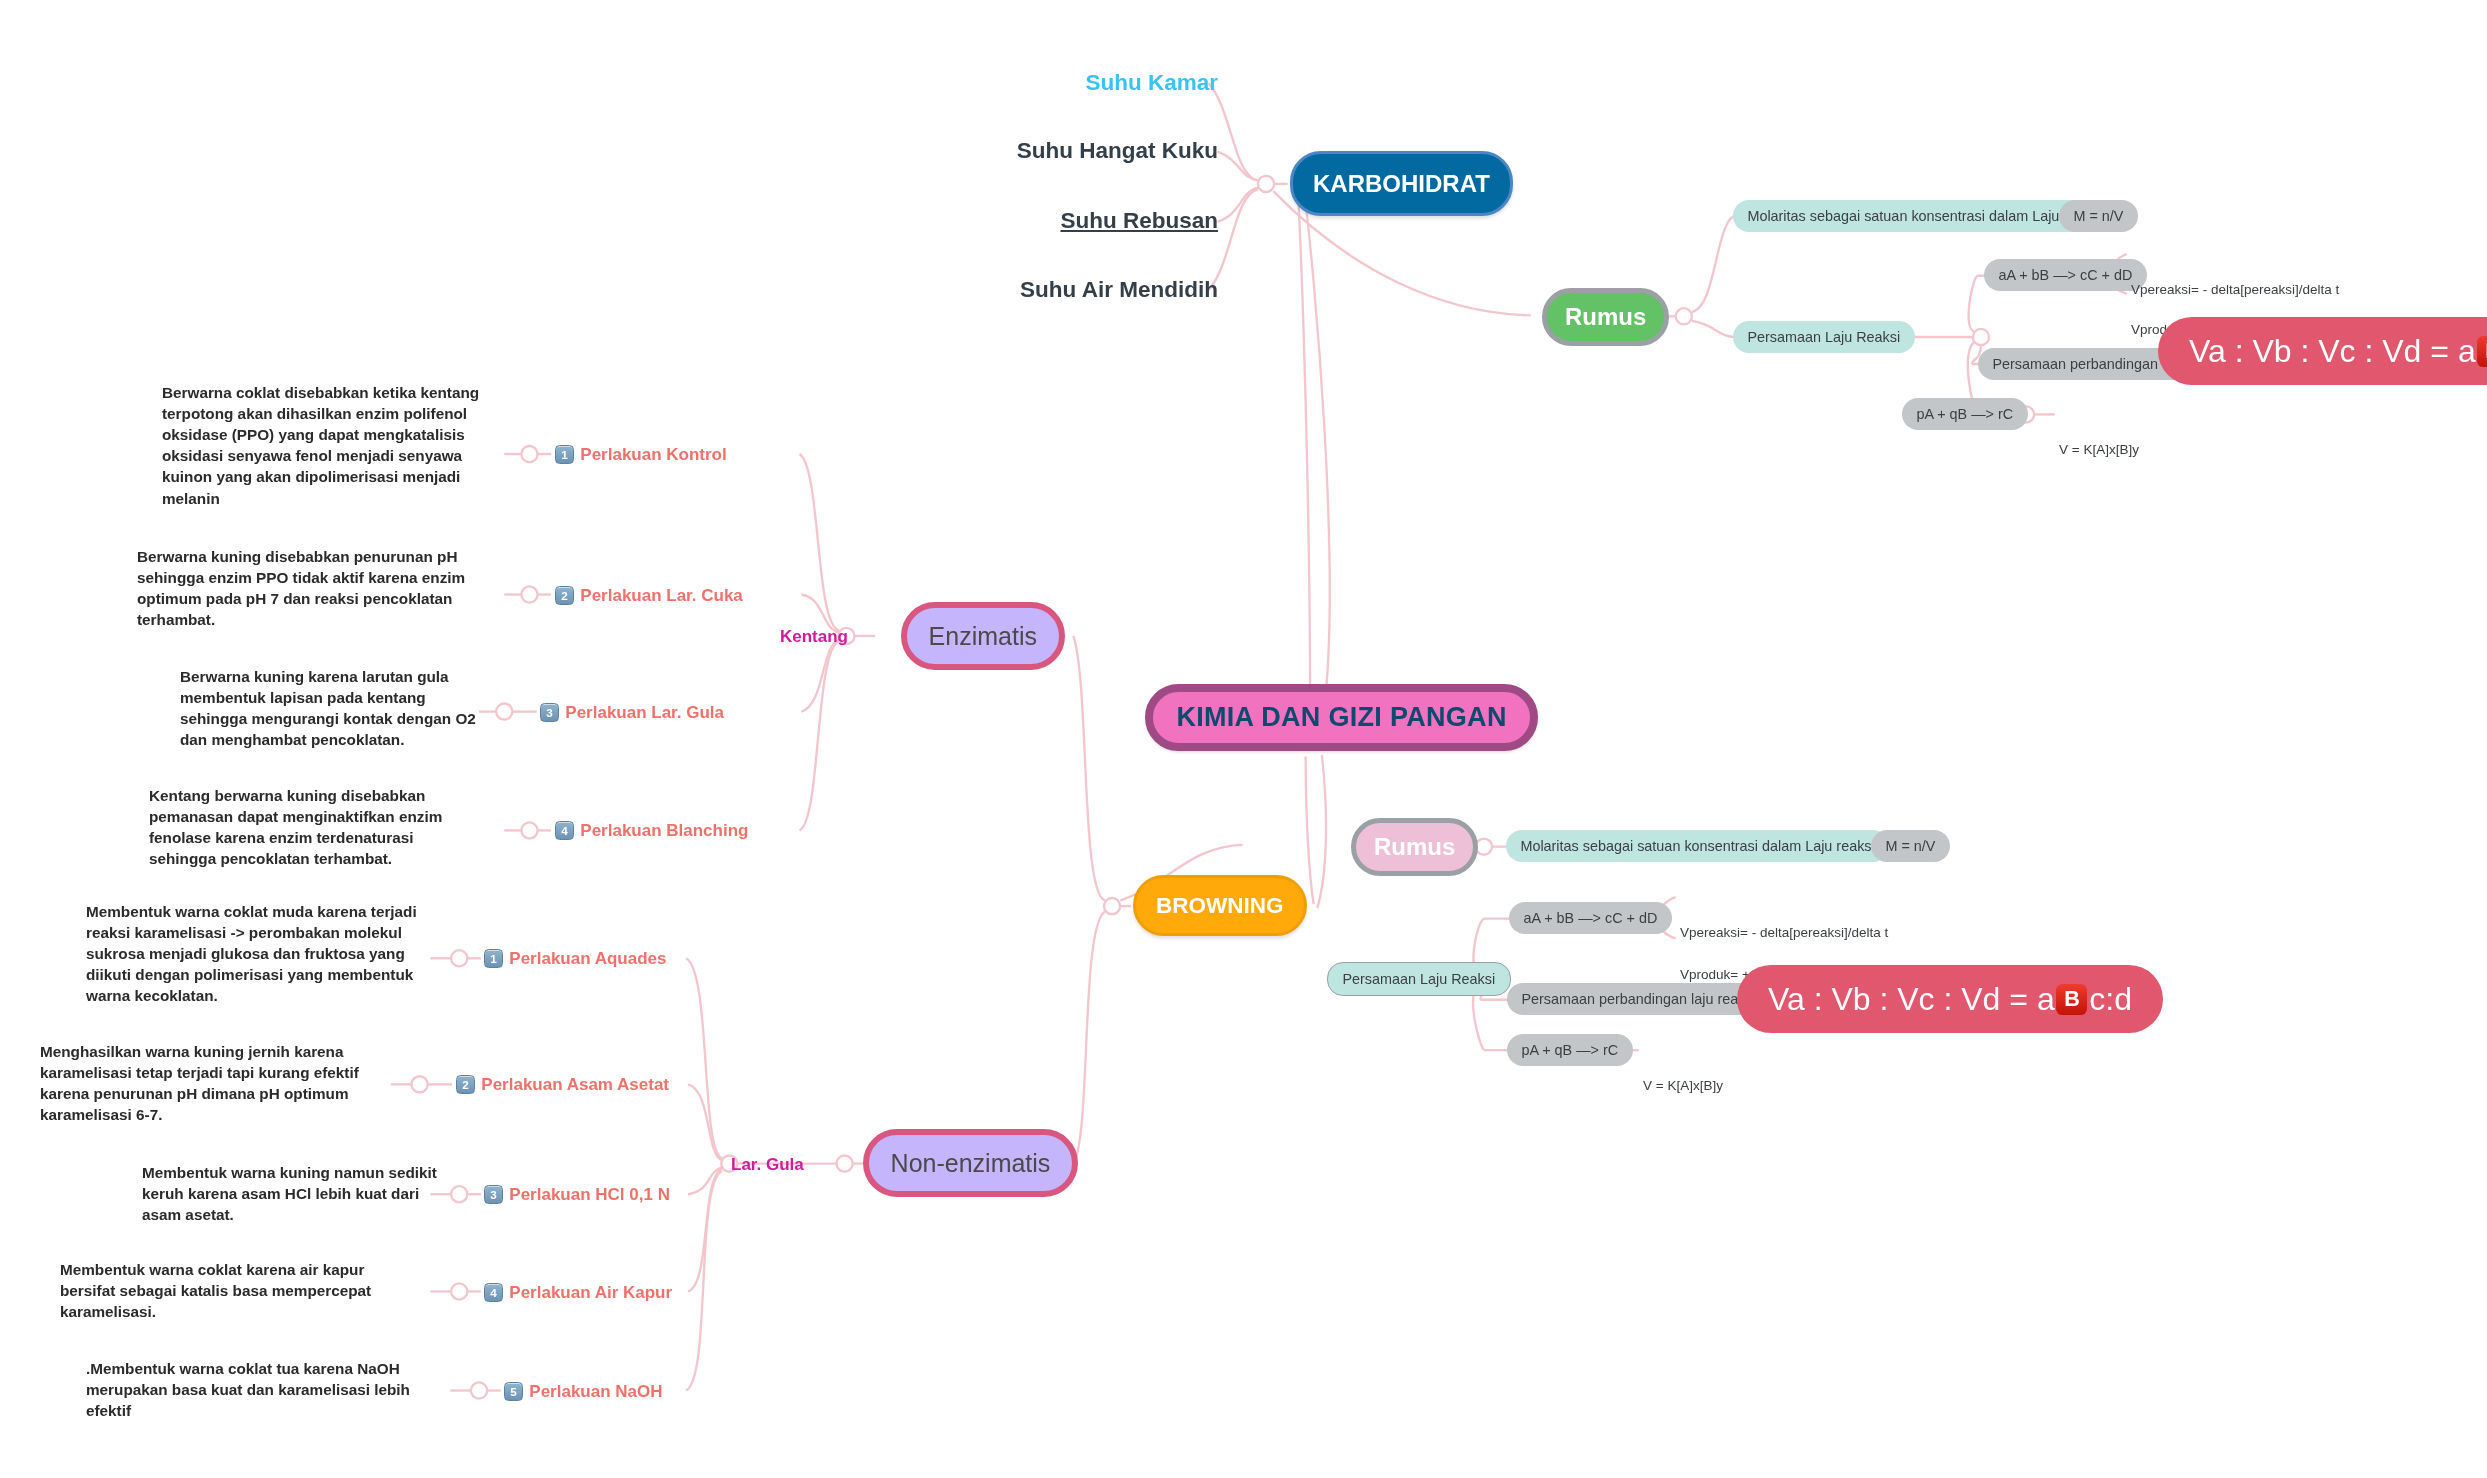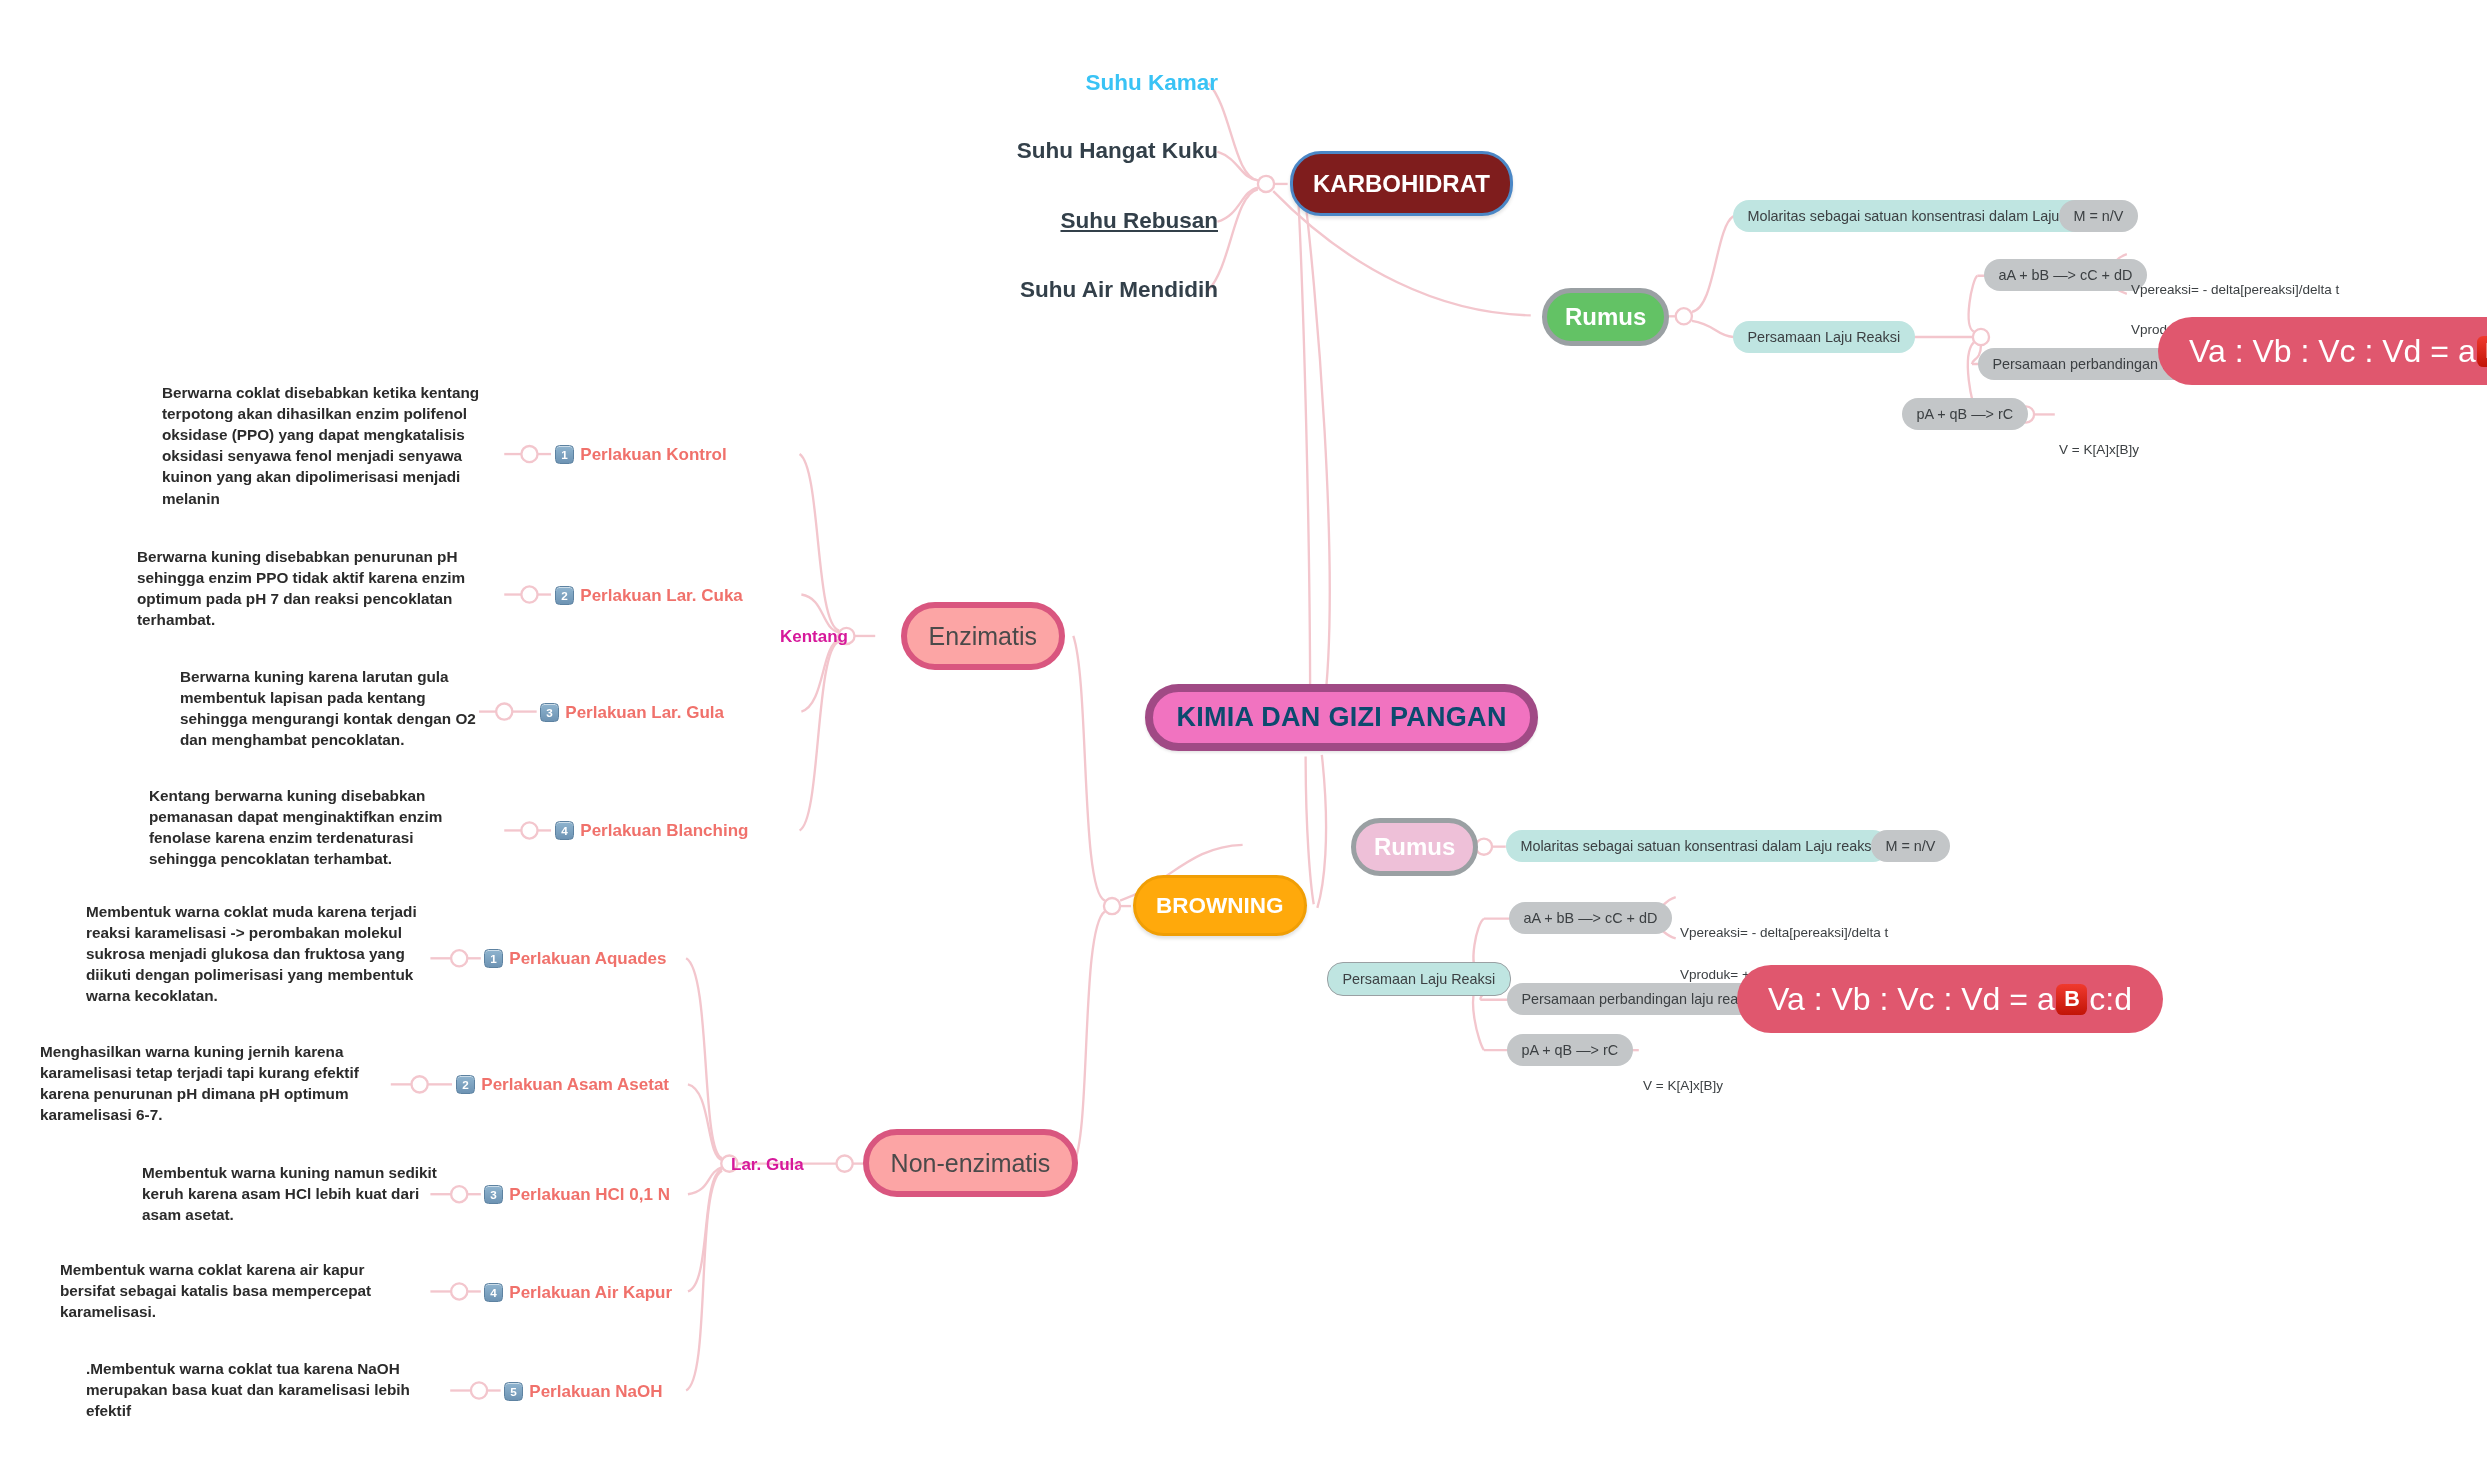--- a/index.html
+++ b/index.html
@@ -15,39 +15,39 @@
 
   
   .central{
     background:#f173c0;border:8px solid #a04a85;border-radius:41px;
     color:#0c4a6e;font-weight:bold;font-size:27px;letter-spacing:0.3px;
     padding:0 23.4px;white-space:nowrap;
     box-shadow:0 1.8px 2.7px rgba(0,0,0,.10);
   }
   
   .karbo{
-    background:#7f1d1d;border:3.6px solid #4b87c6;border-radius:31px;
+    background:#0369a1;border:3.6px solid #4b87c6;border-radius:31px;
     color:#fff;font-weight:bold;font-size:24px;padding:0 20px;white-space:nowrap;
     box-shadow:0 2.7px 3.6px rgba(0,0,0,.12);
   }
   .browning{
     background:#ffa90b;border:3.6px solid #f09e05;border-radius:31px;
     color:#fff;font-weight:bold;font-size:22.5px;padding:0 20px;white-space:nowrap;
     box-shadow:0 2.7px 3.6px rgba(0,0,0,.12);
   }
   .rumus-green{
     background:#63c265;border:5.4px solid #9aa0a3;border-radius:32px;
     color:#fff;font-weight:bold;font-size:24px;padding:0 18px;white-space:nowrap;
   }
   .rumus-pink{
     background:#eec0d8;border:5.4px solid #9aa0a3;border-radius:32px;
     color:#ffffff;font-weight:bold;font-size:24px;padding:0 18px;white-space:nowrap;
   }
   .yellowcap{
-    background:#fca5a5;border:6.3px solid #d9567f;border-radius:36px;
+    background:#c4b5fd;border:6.3px solid #d9567f;border-radius:36px;
     color:#4a4a4a;font-size:25px;padding:0 21.6px;white-space:nowrap;
   }
   
   .teal{
     background:#bfe5e1;border-radius:16px;color:#3c4043;font-size:14.4px;
     padding:6.3px 14.4px;white-space:nowrap;justify-content:flex-start;
   }
   .teal-b{
     background:#bfe5e1;border:1.8px solid #9aa0a3;border-radius:16px;color:#3c4043;
     font-size:14.4px;padding:5.4px 14.4px;white-space:nowrap;justify-content:flex-start;

